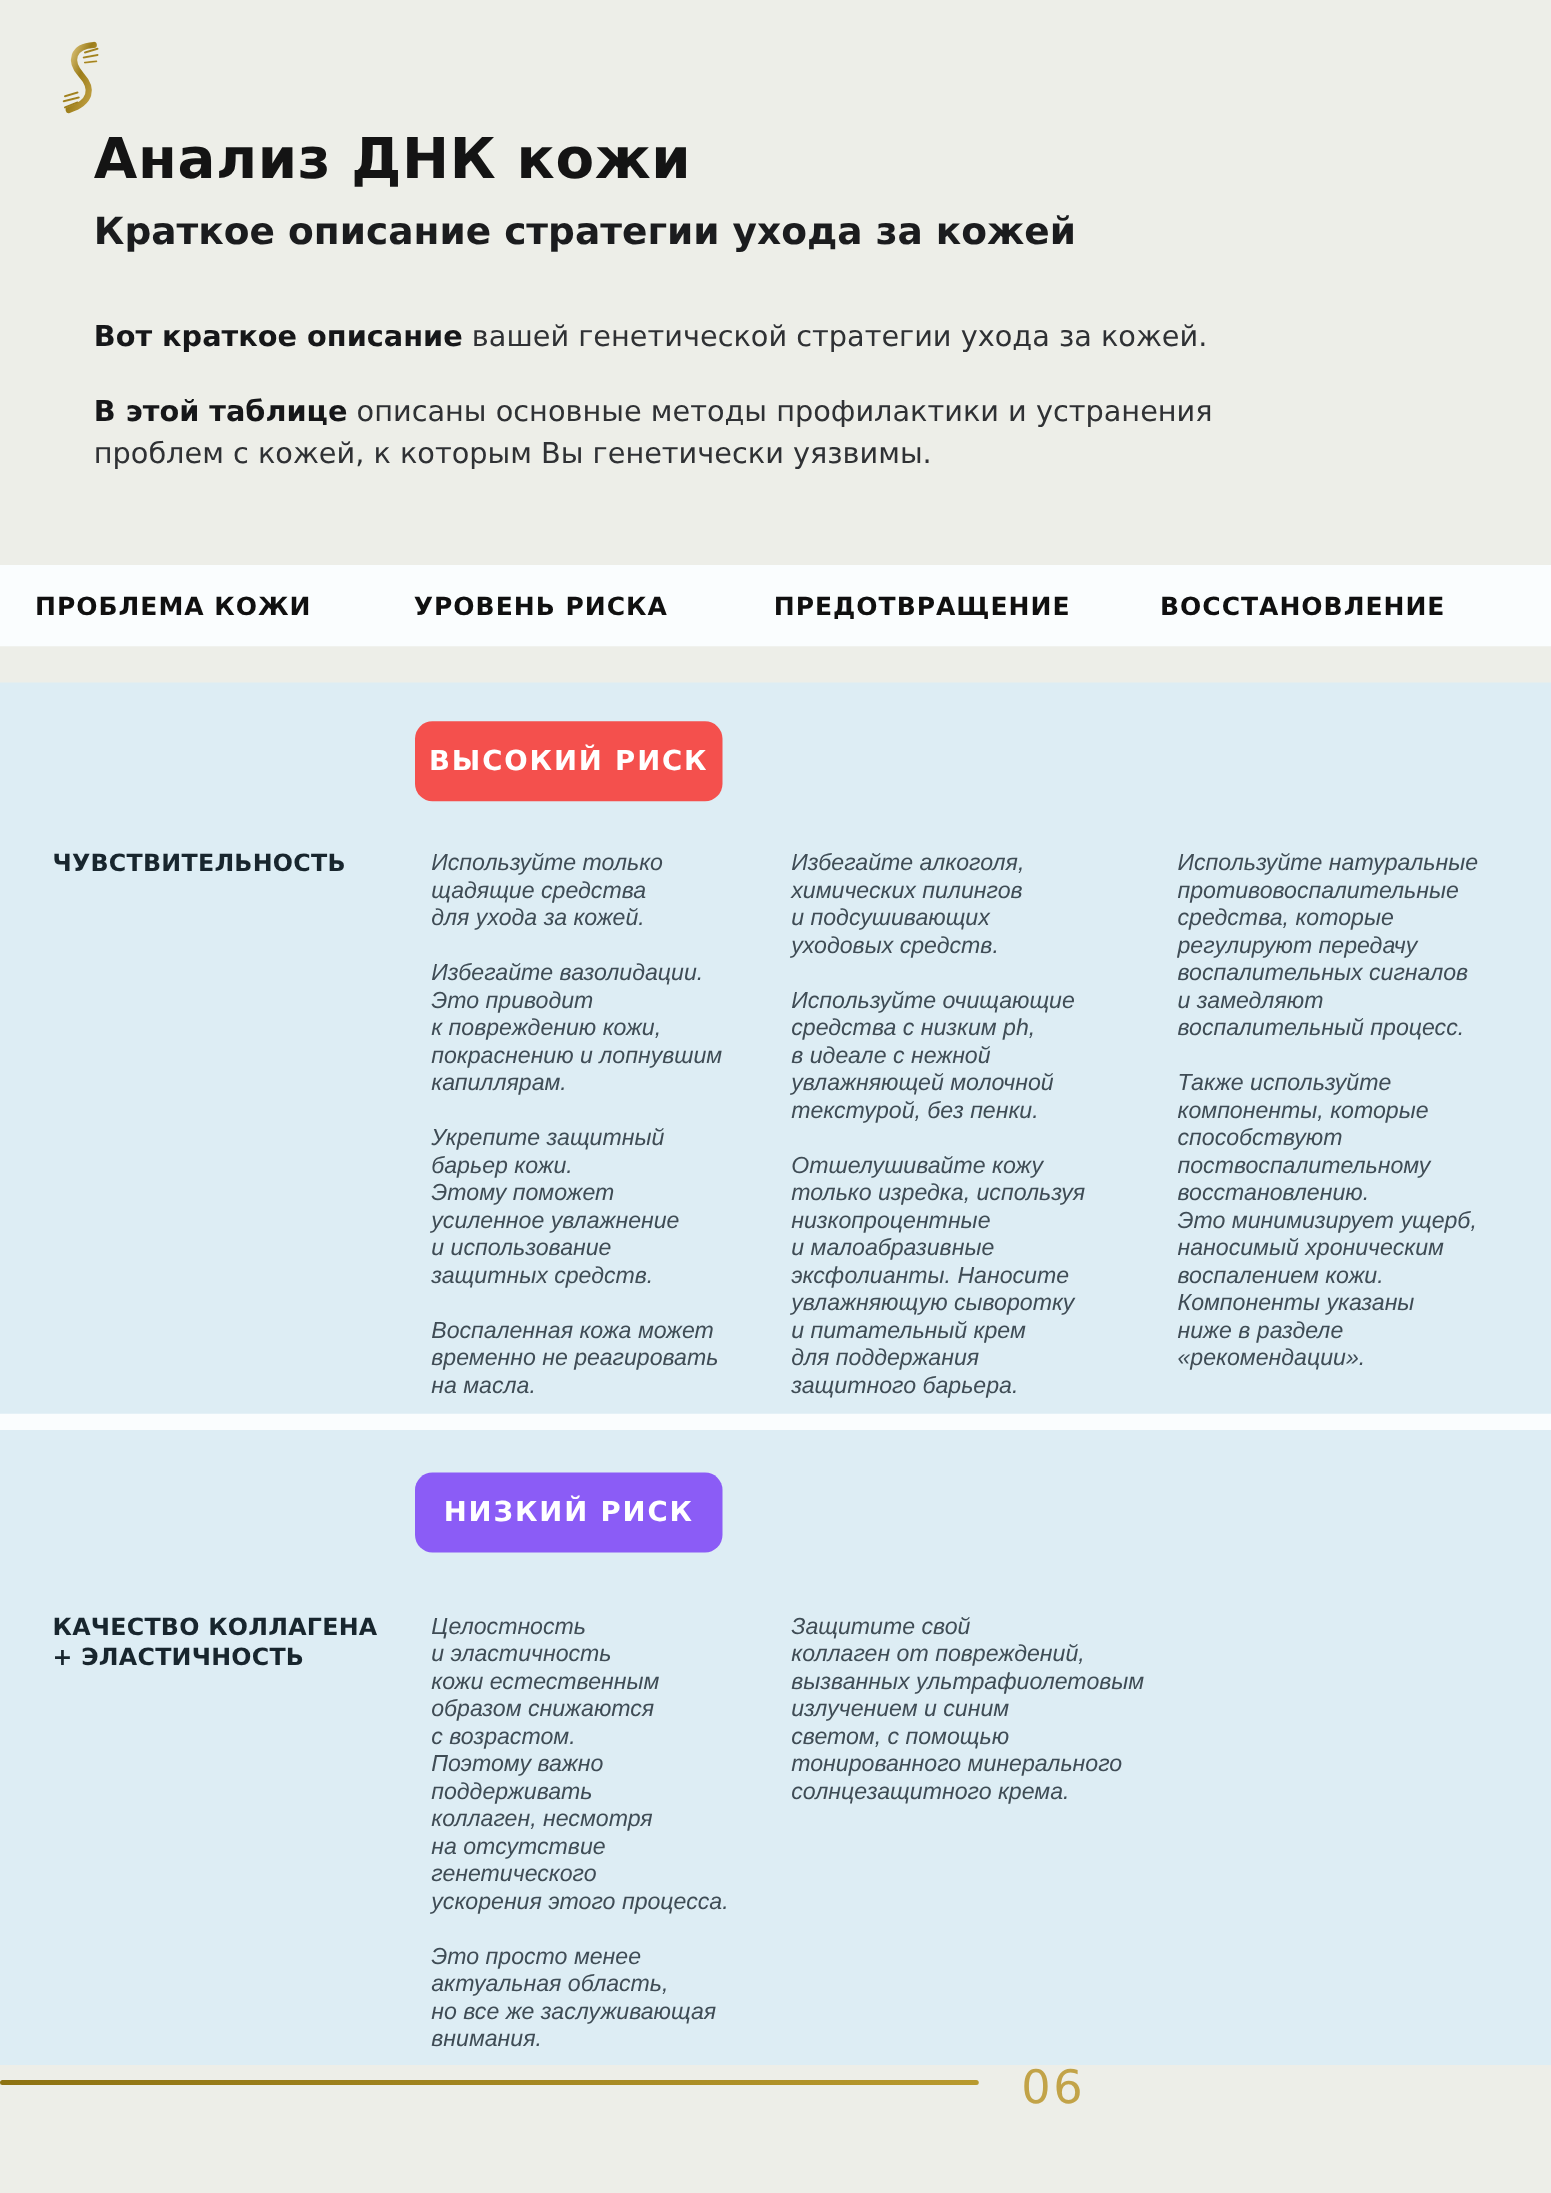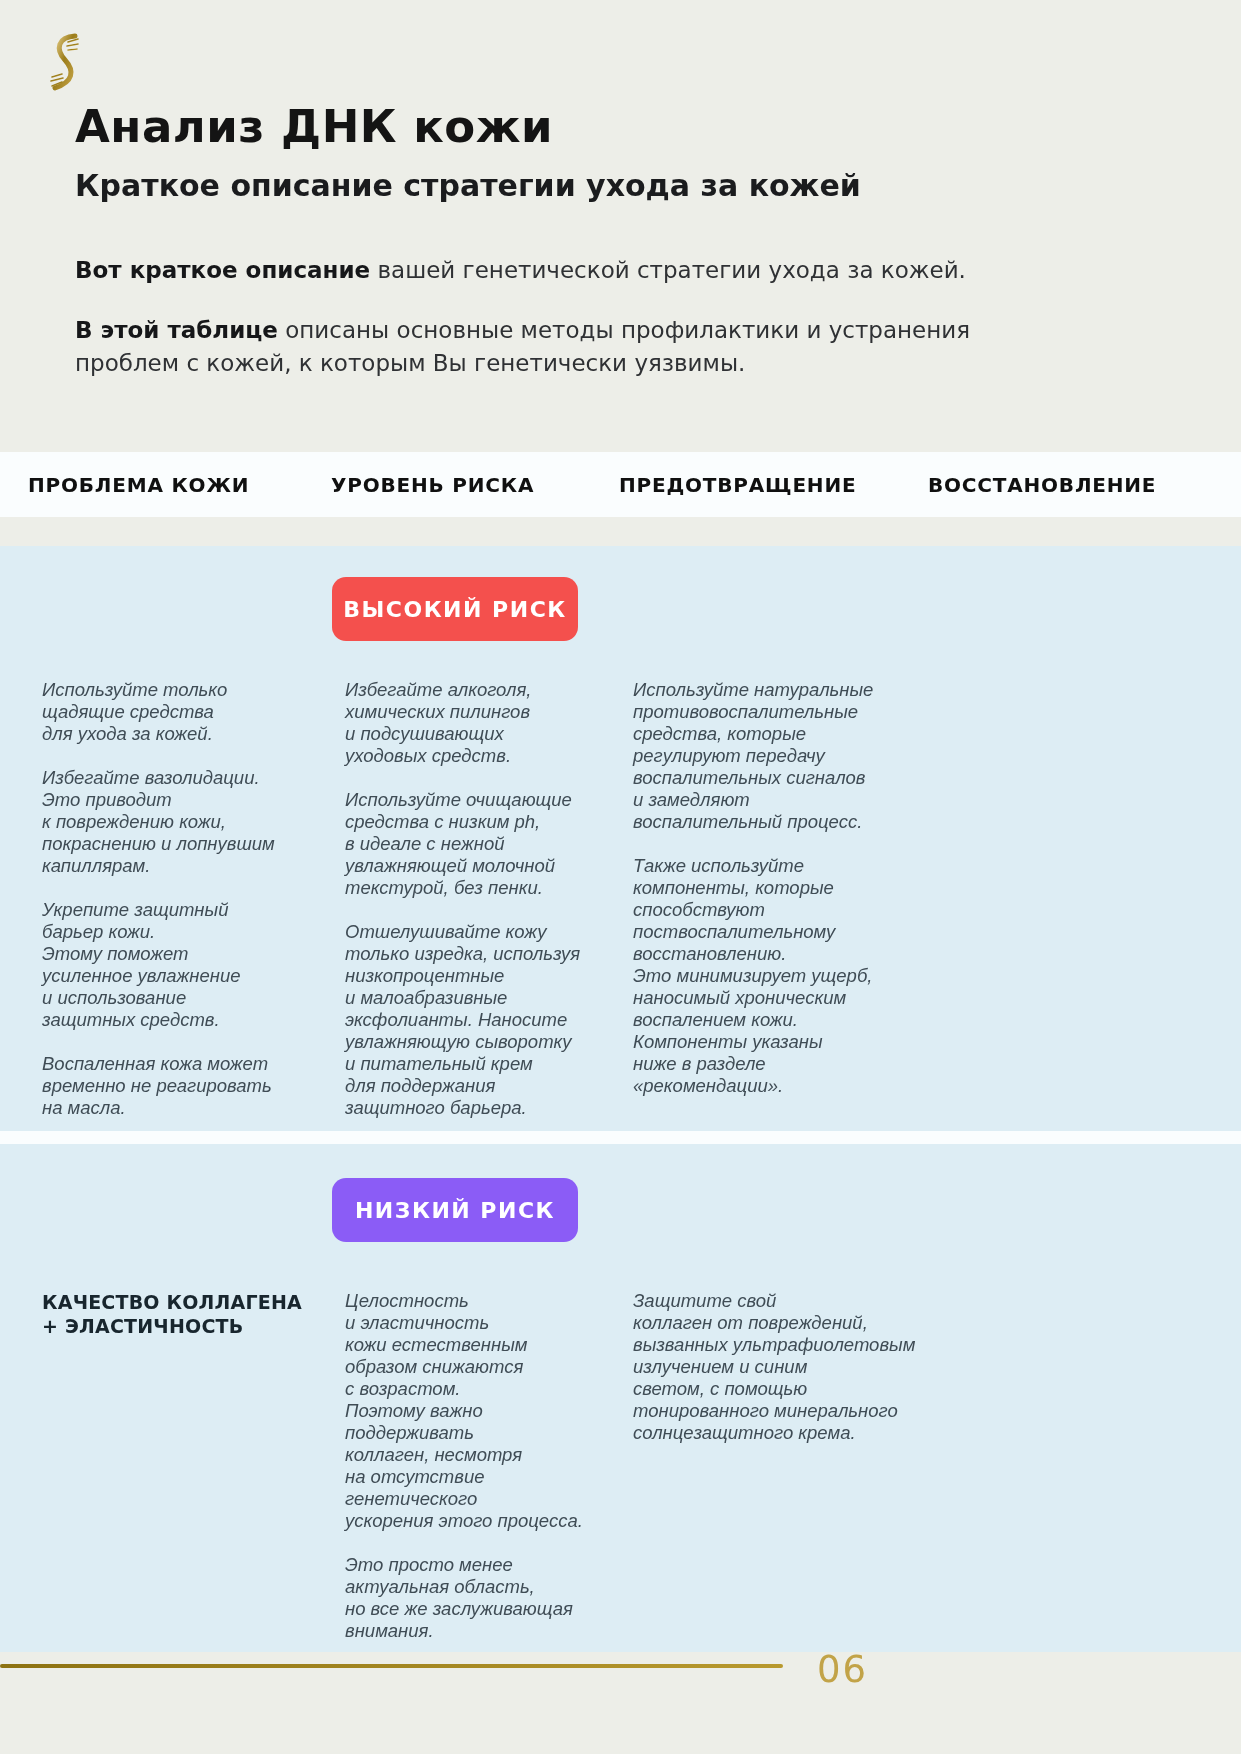--- a/index.html
+++ b/index.html
@@ -133,20 +133,21 @@
 <div class="thead">
   <div>ПРОБЛЕМА КОЖИ</div>
   <div>УРОВЕНЬ РИСКА</div>
   <div>ПРЕДОТВРАЩЕНИЕ</div>
   <div>ВОССТАНОВЛЕНИЕ</div>
 </div>
 
 <div class="block block1">
   <div class="badge" style="background-color: rgb(244, 80, 77);">ВЫСОКИЙ РИСК</div>
   <div class="rowgrid">
+    <div class="problem">ЧУВСТВИТЕЛЬНОСТЬ</div>
     <div class="cell">Используйте только
 щадящие средства
 для ухода за кожей.
 
 Избегайте вазолидации.
 Это приводит
 к повреждению кожи,
 покраснению и лопнувшим
 капиллярам.
 

